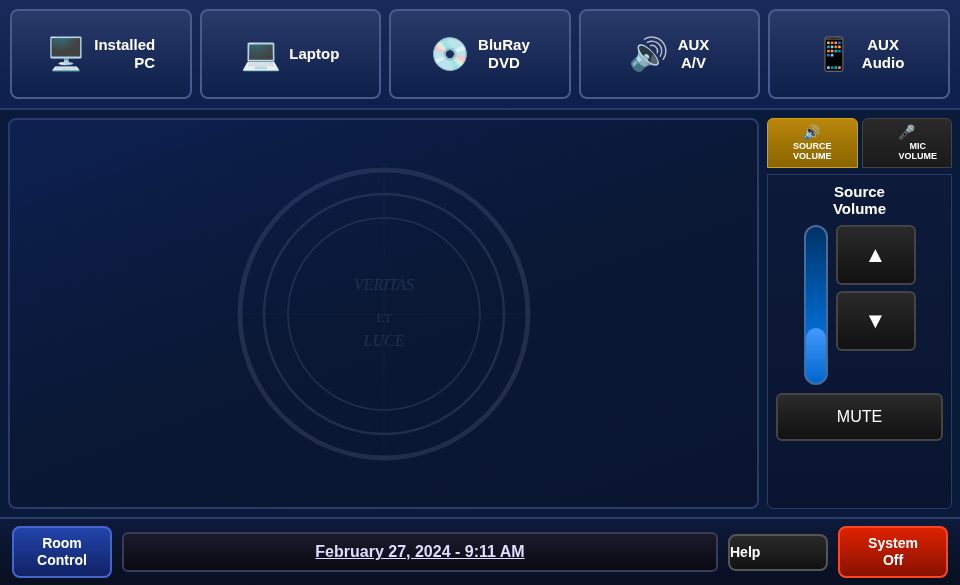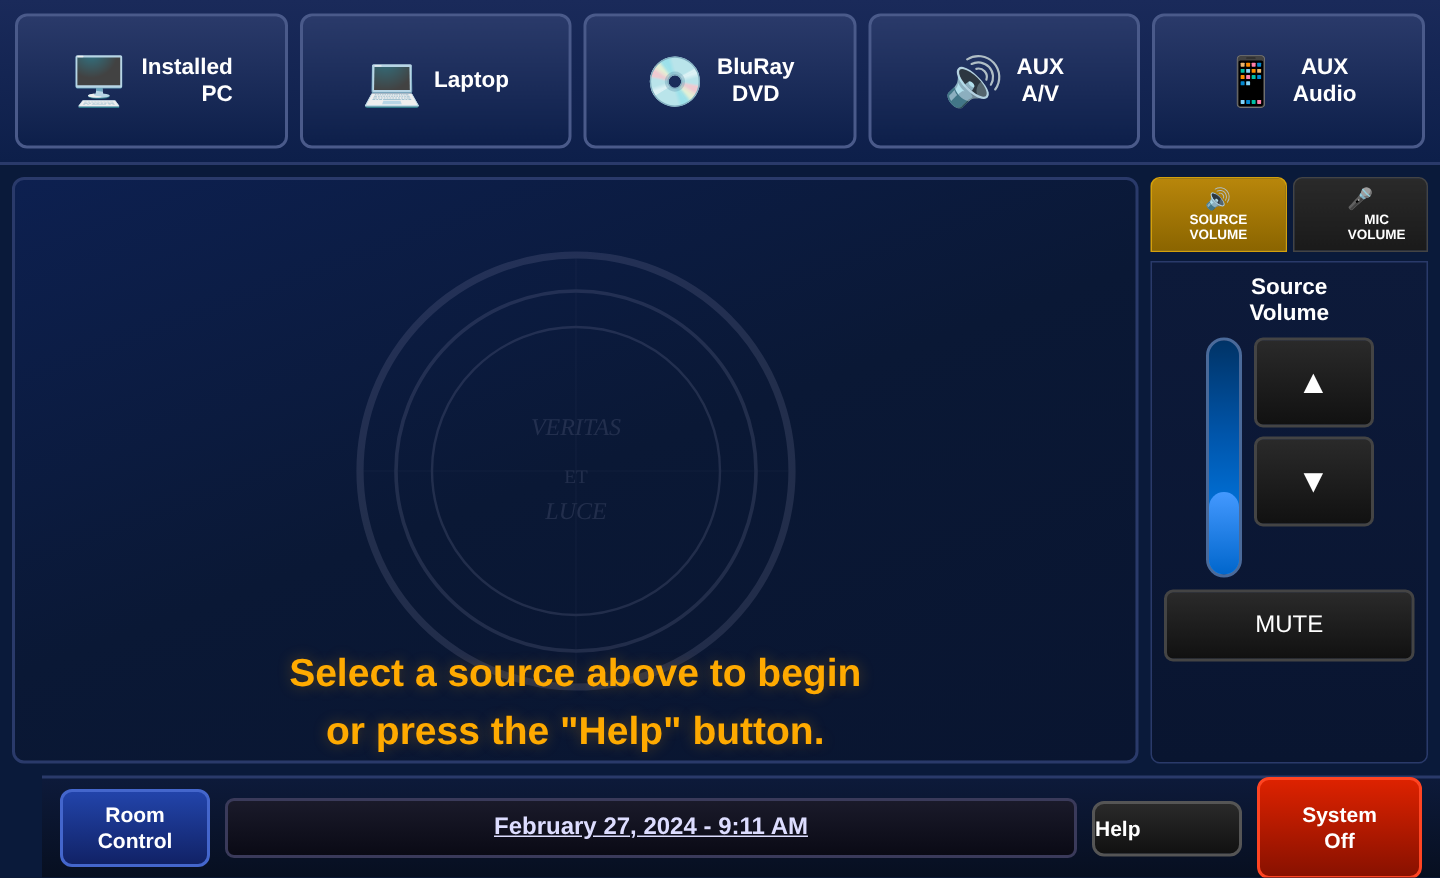--- a/index.html
+++ b/index.html
@@ -211,21 +211,20 @@
 
     
     .bottom-bar {
       height: 68px;
       background: linear-gradient(180deg, #0d1a3a 0%, #070f20 100%);
       border-top: 2px solid #2a3a6a;
       display: flex;
       align-items: center;
       padding: 16px 12px;
       gap: 10px;
-      margin-left: 28px;
     }
     .room-control-btn {
       width: 100px;
       height: 52px;
       background: linear-gradient(180deg, #2244aa 0%, #112266 100%);
       border: 2px solid #4466cc;
       border-radius: 8px;
       color: white;
       font-size: 14px;
       font-weight: bold;
@@ -259,21 +258,21 @@
       color: white;
       font-size: 14px;
       font-weight: bold;
       cursor: pointer;
       display: flex;
       align-items: center;
       justify-content: flex-start;
     }
     .system-off-btn {
       width: 110px;
-      height: 68px;
+      height: 52px;
       background: linear-gradient(180deg, #dd2200 0%, #881100 100%);
       border: 2px solid #ff4422;
       border-radius: 8px;
       color: white;
       font-size: 14px;
       font-weight: bold;
       cursor: pointer;
       display: flex;
       align-items: center;
       justify-content: center;
@@ -337,24 +336,20 @@
       <circle cx="100" cy="100" r="75" fill="none" stroke="#aaaacc" stroke-width="1.5"></circle>
       <circle cx="100" cy="100" r="60" fill="none" stroke="#aaaacc" stroke-width="1"></circle>
       <text x="100" y="85" text-anchor="middle" font-size="10" fill="#aaaacc" font-family="serif" font-style="italic">VERITAS</text>
       <text x="100" y="105" text-anchor="middle" font-size="8" fill="#aaaacc" font-family="serif">ET</text>
       <text x="100" y="120" text-anchor="middle" font-size="10" fill="#aaaacc" font-family="serif" font-style="italic">LUCE</text>
 
       <line x1="100" y1="10" x2="100" y2="190" stroke="#aaaacc" stroke-width="0.5" opacity="0.3"></line>
       <line x1="10" y1="100" x2="190" y2="100" stroke="#aaaacc" stroke-width="0.5" opacity="0.3"></line>
     </svg>
 
-    <div class="main-message">
-      <div>Select a source above to begin</div>
-      <div>or press the "Help" button.</div>
-    </div>
   </div>
 
   <div class="right-panel">
 
     <div class="volume-tabs">
       <div class="vol-tab active">
         <span class="vol-tab-icon">🔊</span>
         <span class="vol-tab-label" style="white-space:pre-line;">SOURCE
 VOLUME</span>
       </div>

